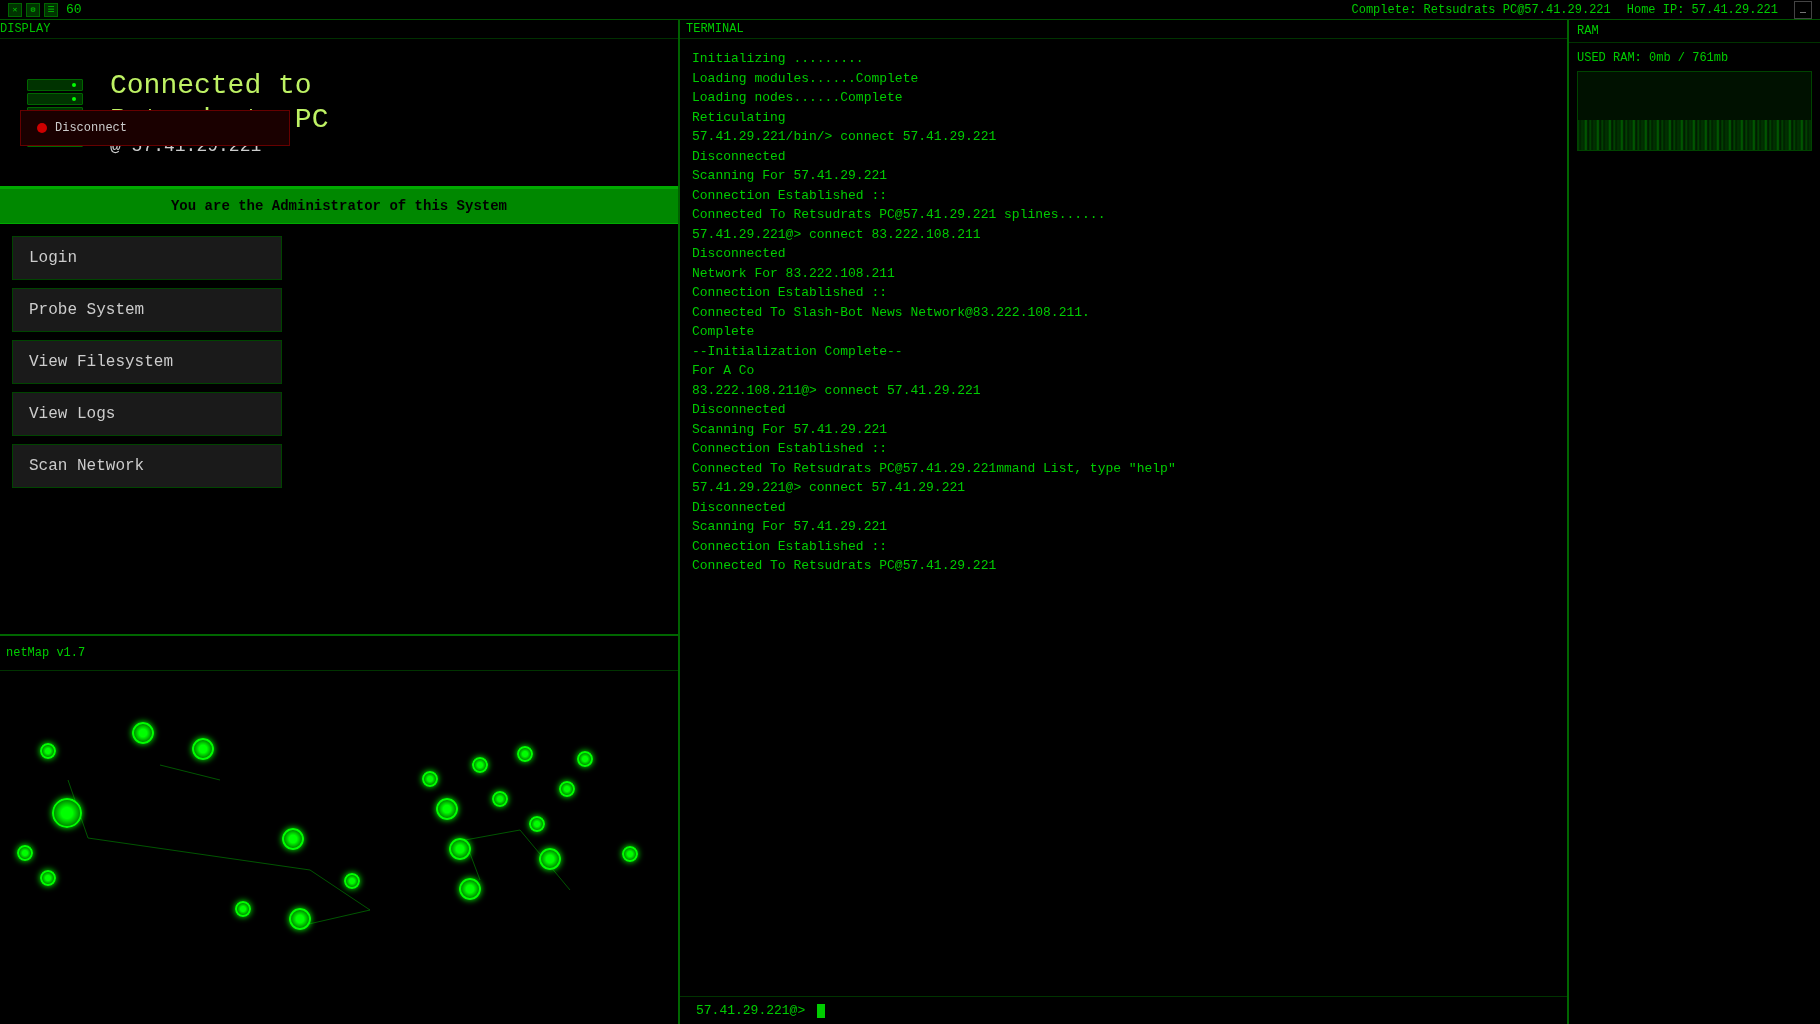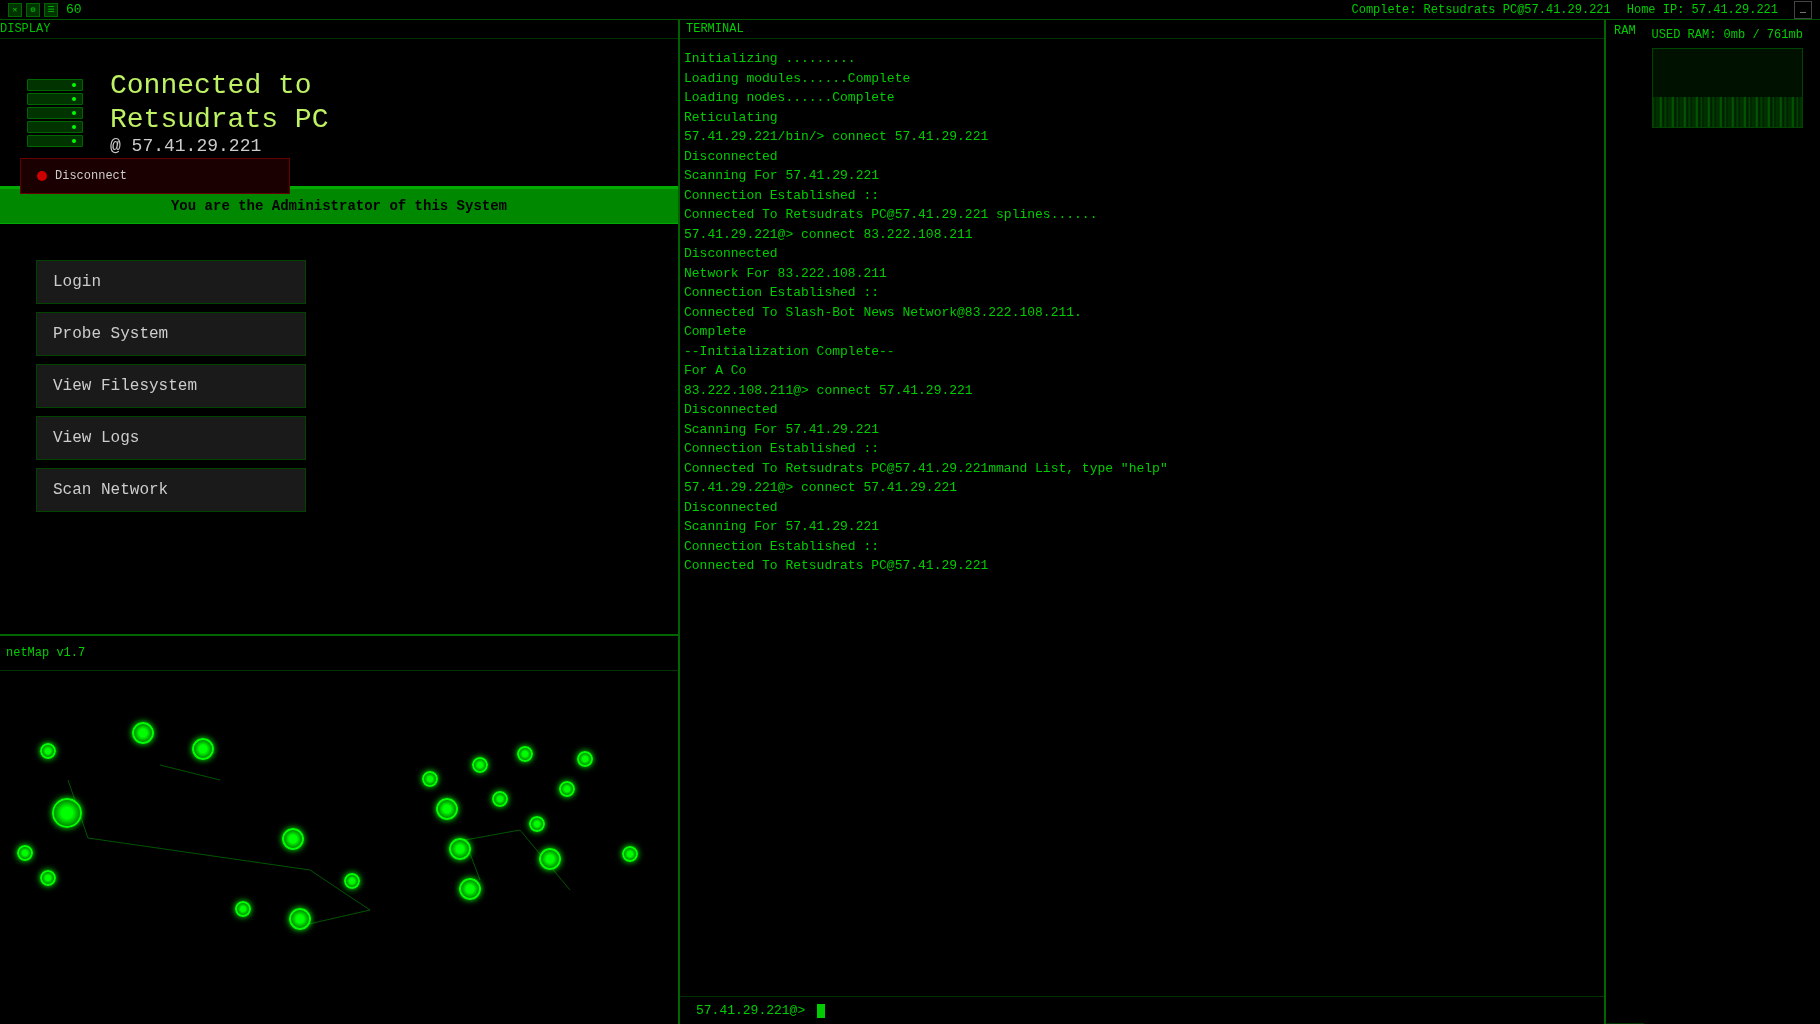--- a/index.html
+++ b/index.html
@@ -251,21 +251,21 @@
     #terminal-label {
       background: #000;
       color: #00cc00;
       font-size: 12px;
       padding: 2px 6px;
       border-bottom: 1px solid #003300;
     }
 
     #terminal-area {
       flex: 1;
-      padding: 10px 4px;
+      padding: 10px 12px;
       overflow-y: auto;
       position: relative;
     }
 
     .term-line {
       color: #00cc00;
       font-size: 13px;
       line-height: 1.5;
       white-space: pre-wrap;
     }
@@ -288,24 +288,25 @@
       background: #00cc00;
       animation: blink 1s step-end infinite;
       vertical-align: middle;
     }
     @keyframes blink {
       50% { opacity: 0; }
     }
 
     
     #ram-panel {
-      width: 216px;
+      width: 253px;
       background: #000;
       border-left: 2px solid #006600;
       display: flex;
+      flex-direction: column;
     }
     #ram-header {
       padding: 4px 8px;
       color: #00cc00;
       font-size: 12px;
       border-bottom: 1px solid #003300;
       display: flex;
       justify-content: space-between;
     }
     #ram-content {
@@ -336,21 +337,21 @@
       opacity: 0.7;
     }
 
     
     #system-info, #admin-bar, #nav-buttons-wrap, #disconnect-area {
       position: relative;
       z-index: 2;
     }
 
     #nav-buttons-wrap {
-      padding: 36px;
+      padding: 12px;
       display: flex;
       flex-direction: column;
       gap: 8px;
     }
   </style>
 </head>
 <body>
 
 <div id="top-bar">
   <div id="top-bar-left">

